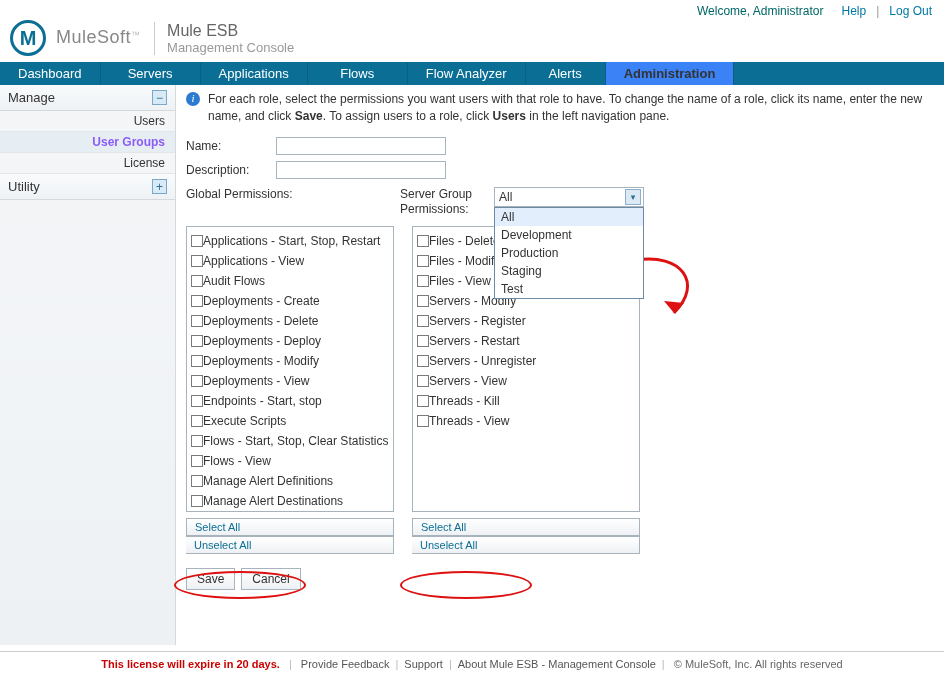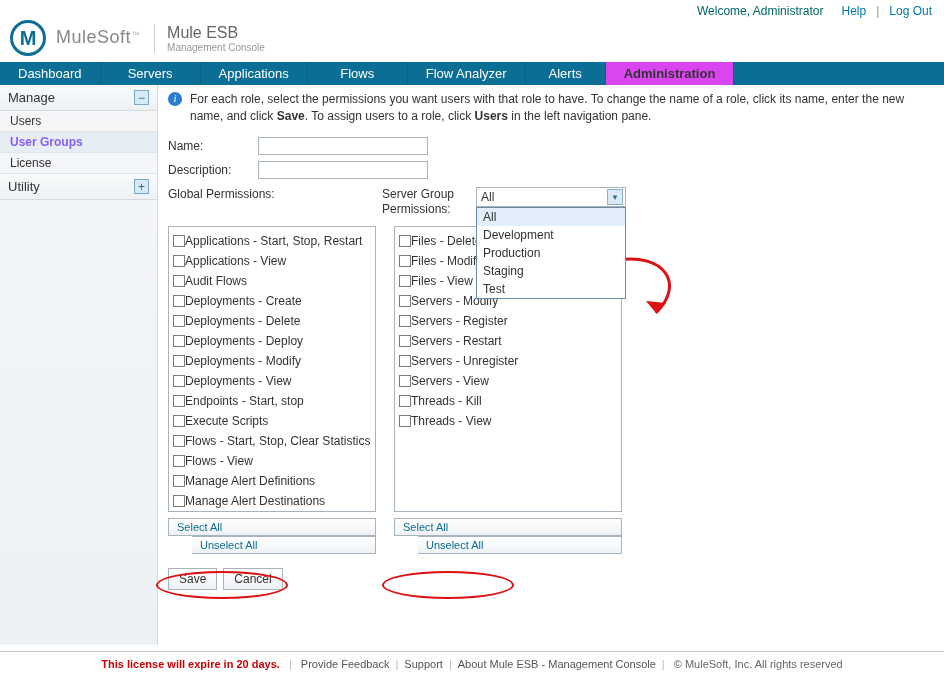--- a/index.html
+++ b/index.html
@@ -32,49 +32,50 @@
     width: 36px; height: 36px; border-radius: 50%;
     border: 3px solid #0b6e95;
     display: flex; align-items: center; justify-content: center;
     color: #0b6e95; font-weight: bold; font-size: 20px;
   }
   .brand-text { display:flex; flex-direction:column; line-height:1.1; }
   .brand-text .t1 { font-size: 18px; color: #888; letter-spacing: .5px; }
   .brand-text .tm { font-size: 9px; color:#bbb; vertical-align: super;}
   .brand-sub { border-left: 1px solid #ccc; padding-left: 12px; margin-left: 4px; }
   .brand-sub .s1 { font-size: 16px; color: #666; }
-  .brand-sub .s2 { font-size: 10px; color: #999; }
+  .brand-sub .s2 { font-size: 13px; color: #999; }
   .nav {
     display: flex;
     background: #0b6e95;
   }
   .nav .tab {
     color: #fff;
     padding: 4px 18px;
     border-right: 1px solid #0a5f82;
     font-size: 13px;
     cursor: pointer;
     text-align: center;
     min-width: 100px;
   }
   .nav .tab.active {
-    background: #d946ef;
+    background: #3b82f6;
     color: #333;
     font-weight: bold;
   }
   .nav .tab.alerts { min-width: 80px;}
   .body-wrap {
     display: flex;
     min-height: 560px;
   }
   .sidebar {
-    width: 158px;
+    width: 176px;
     background: linear-gradient(#f4f6f8,#eef1f4);
     border-right: 1px solid #d6d9dc;
     font-size: 12px;
+    text-align: right;
   }
   .side-head {
     display:flex; justify-content:space-between; align-items:center;
     padding: 5px 8px;
     background: linear-gradient(#f9fbfc,#eef2f5);
     border-bottom: 1px solid #d6d9dc;
     font-size: 13px;
   }
   .side-head .btn-sq {
     width:15px;height:15px;border:1px solid #7aa9c8;background:#d8eaf6;
@@ -156,21 +157,21 @@
   }
   .chk {
     width:12px;height:12px;border:1px solid #7a7a7a;background:#fff;flex-shrink:0;
     cursor:pointer;
   }
   .btn-row { margin-top:6px; display:flex; gap:0;flex-direction:column; }
   .sm-btn {
     border:1px solid #a7b3bd; background:linear-gradient(#fff,#eef1f4);
     padding:2px 8px; font-size:11px; color:#0b6e95;cursor:pointer;
   }
-  .sm-btn + .sm-btn { border-left:none;margin-left:24px; }
+  .sm-btn + .sm-btn { border-left:none; }
   .action-row { margin-top:14px; display:flex; gap:6px; }
   .act-btn {
     border:1px solid #a7b3bd; background:linear-gradient(#fff,#eef1f4);
     padding:3px 10px; font-size:12px; cursor:pointer;
   }
   
   .anno-ellipse {
     position:absolute; border:2px solid #d11; border-radius:50%;
     pointer-events:none;
   }

